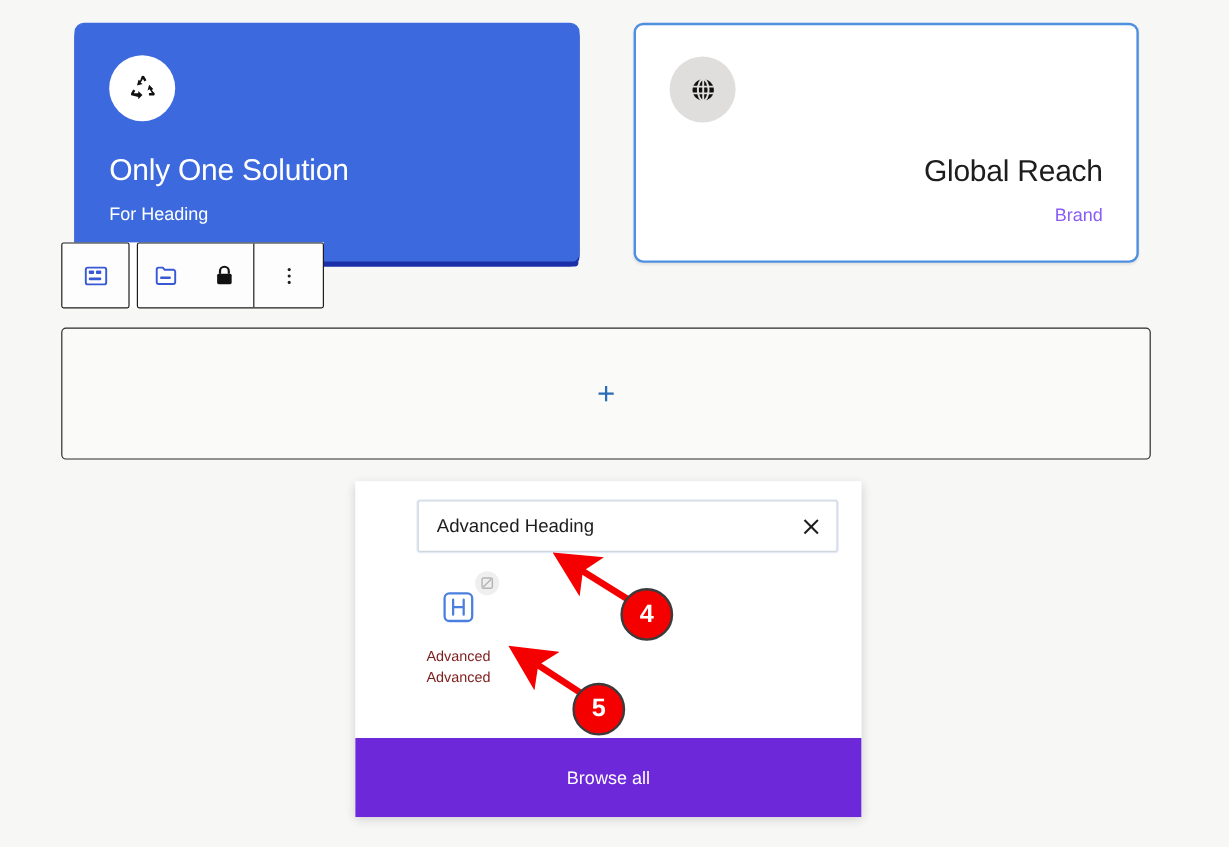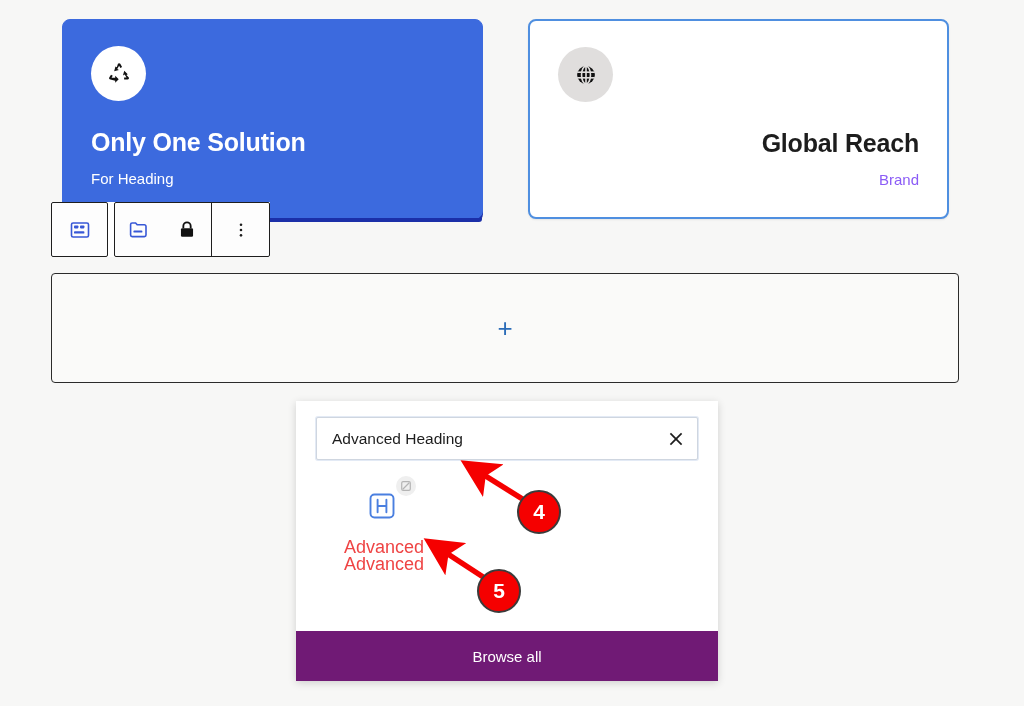--- a/index.html
+++ b/index.html
@@ -68,21 +68,21 @@
     display: flex;
     align-items: center;
     justify-content: center;
   }
   #card-solution .card-icon-circle { background: #ffffff; }
   #card-global .card-icon-circle { background: #e0dedd; }
 
   .card-title {
     font-size: 25px;
     line-height: 30px;
-    font-weight: 700;
+    font-weight: 400;
     margin-top: 26px;
     letter-spacing: -0.2px;
   }
   .card-sub {
     font-size: 15px;
     line-height: 20px;
     margin-top: 12px;
     font-weight: 400;
   }
   #card-solution .card-title,
@@ -178,20 +178,21 @@
   }
   #inserter-search-box {
     position: relative;
     height: 41px;
     border: 1px solid #cfd6e0;
     border-radius: 2px;
     box-shadow: 0 0 0 1px rgba(100,140,200,0.18);
     background: #fff;
     display: flex;
     align-items: flex-start;
+    margin-left: 32px;
   }
   #inserter-search-input {
     border: none;
     outline: none;
     background: transparent;
     font-family: "Liberation Sans", sans-serif;
     font-size: 15.5px;
     color: #1d1d1d;
     padding: 0 40px 0 15px;
     width: 100%;
@@ -241,34 +242,34 @@
     width: 20px;
     height: 20px;
     border-radius: 50%;
     background: #efefef;
     display: flex;
     align-items: center;
     justify-content: center;
   }
   .block-item-label {
     margin-top: 9px;
-    font-size: 18px;
+    font-size: 12px;
     line-height: 17px;
-    color: #ef4444;
-    text-align: right;
+    color: #7f1d1d;
+    text-align: center;
     width: 84px;
   }
 
   #inserter-footer {
     position: absolute;
     left: 0;
     right: 0;
     bottom: 0;
-    height: 50px;
-    background: #701a75;
+    height: 66px;
+    background: #6d28d9;
     display: flex;
     align-items: center;
     justify-content: center;
     cursor: pointer;
   }
   #inserter-footer-label {
     color: #ffffff;
     font-size: 15px;
     font-weight: 400;
   }

